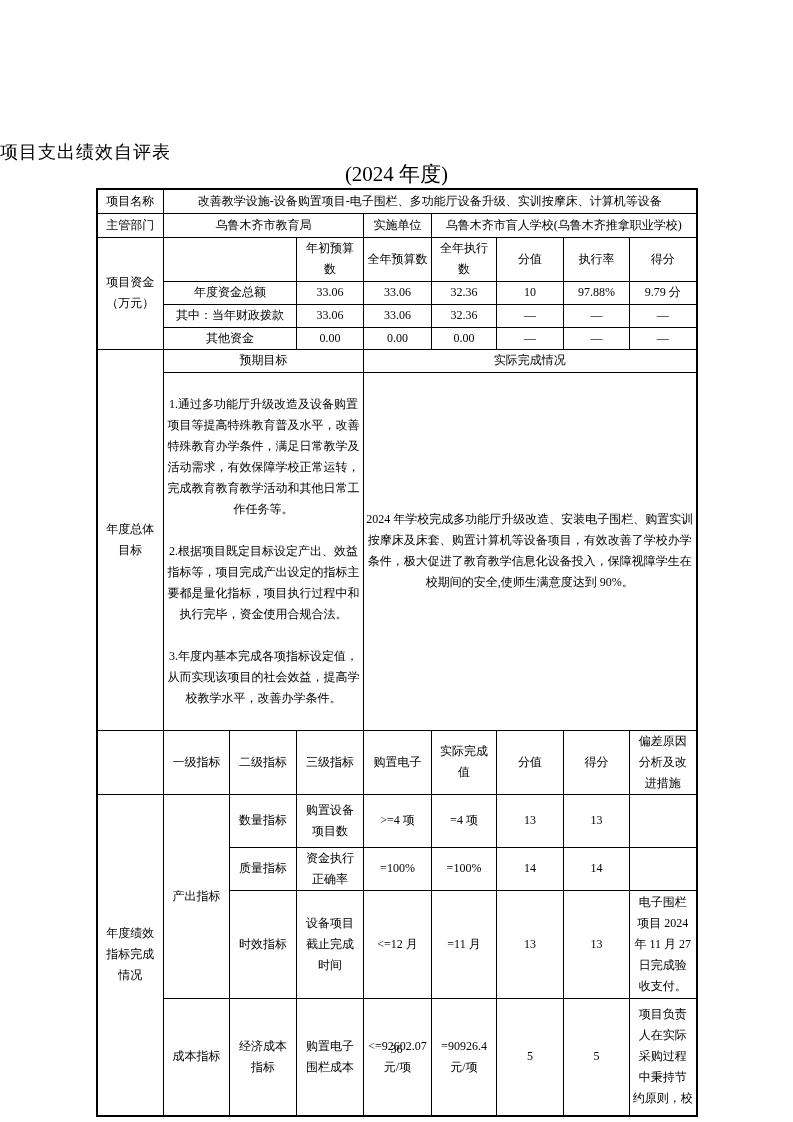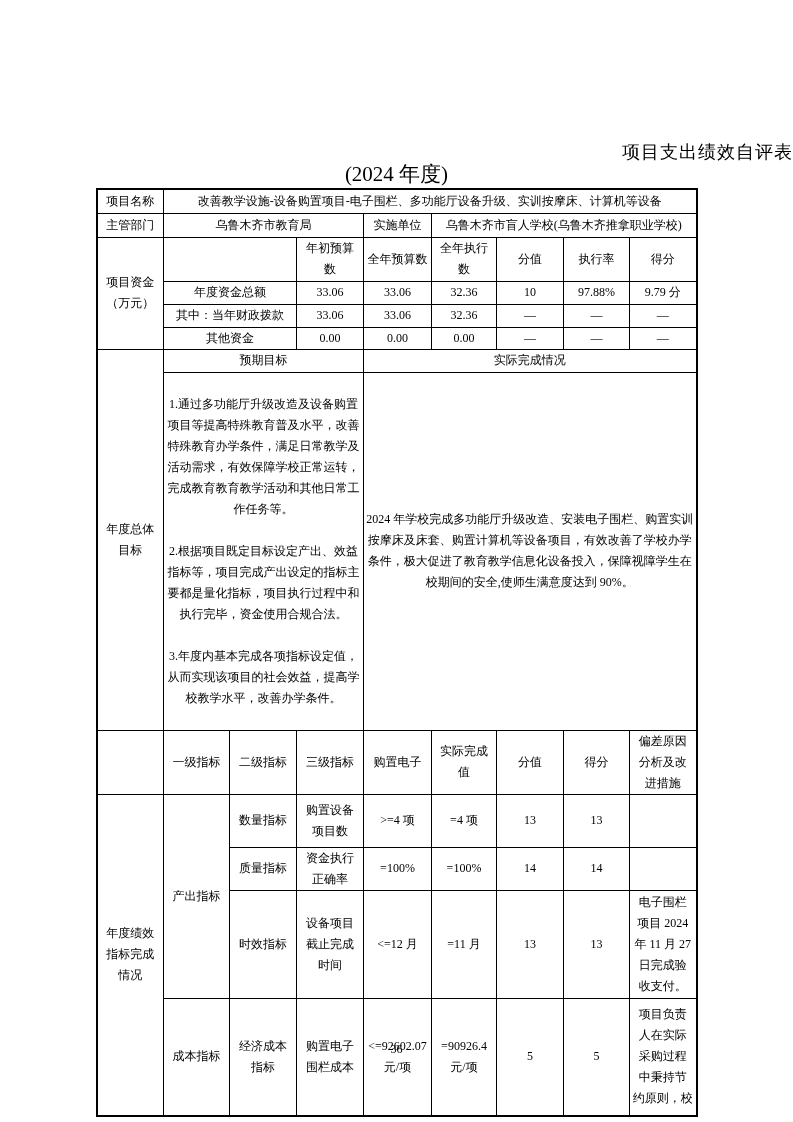--- a/index.html
+++ b/index.html
@@ -8,21 +8,21 @@
     position: relative;
     width: 793px;
     height: 1122px;
     margin: 0 auto;
     background: #ffffff;
     color: #000000;
     font-family: "Liberation Serif", "DejaVu Serif", serif;
   }
   .doc-title {
     padding-top: 141px;
-    text-align: right;
+    text-align: left;
     font-size: 18px;
     line-height: 22px;
     letter-spacing: 1px;
   }
   .doc-subtitle {
     text-align: center;
     font-size: 21px;
     line-height: 22px;
   }
   table.eval {

